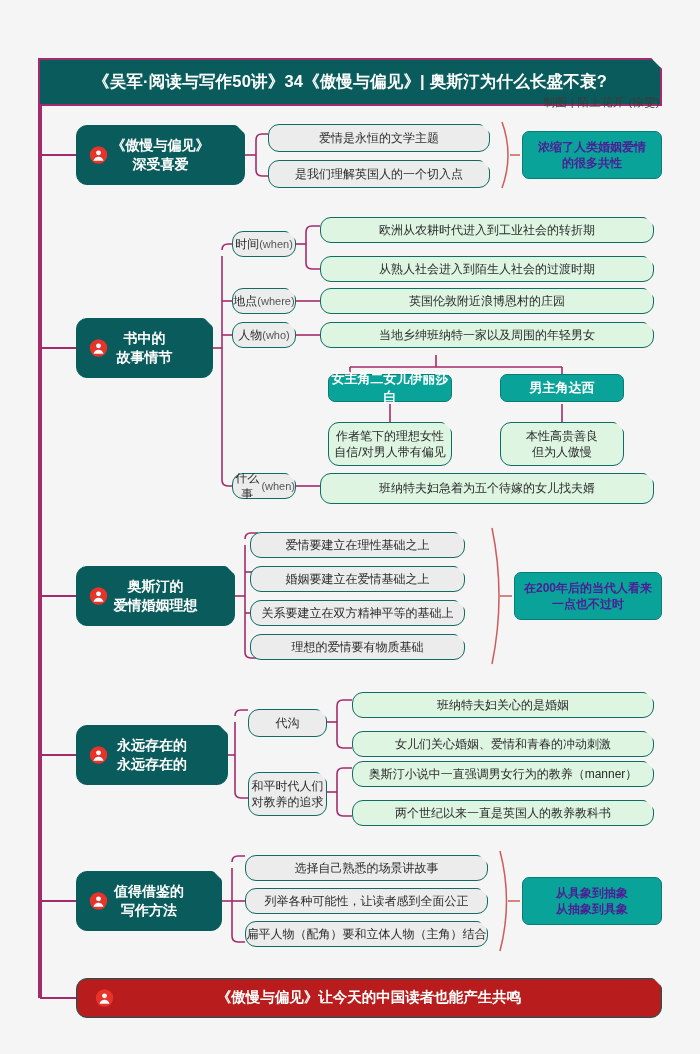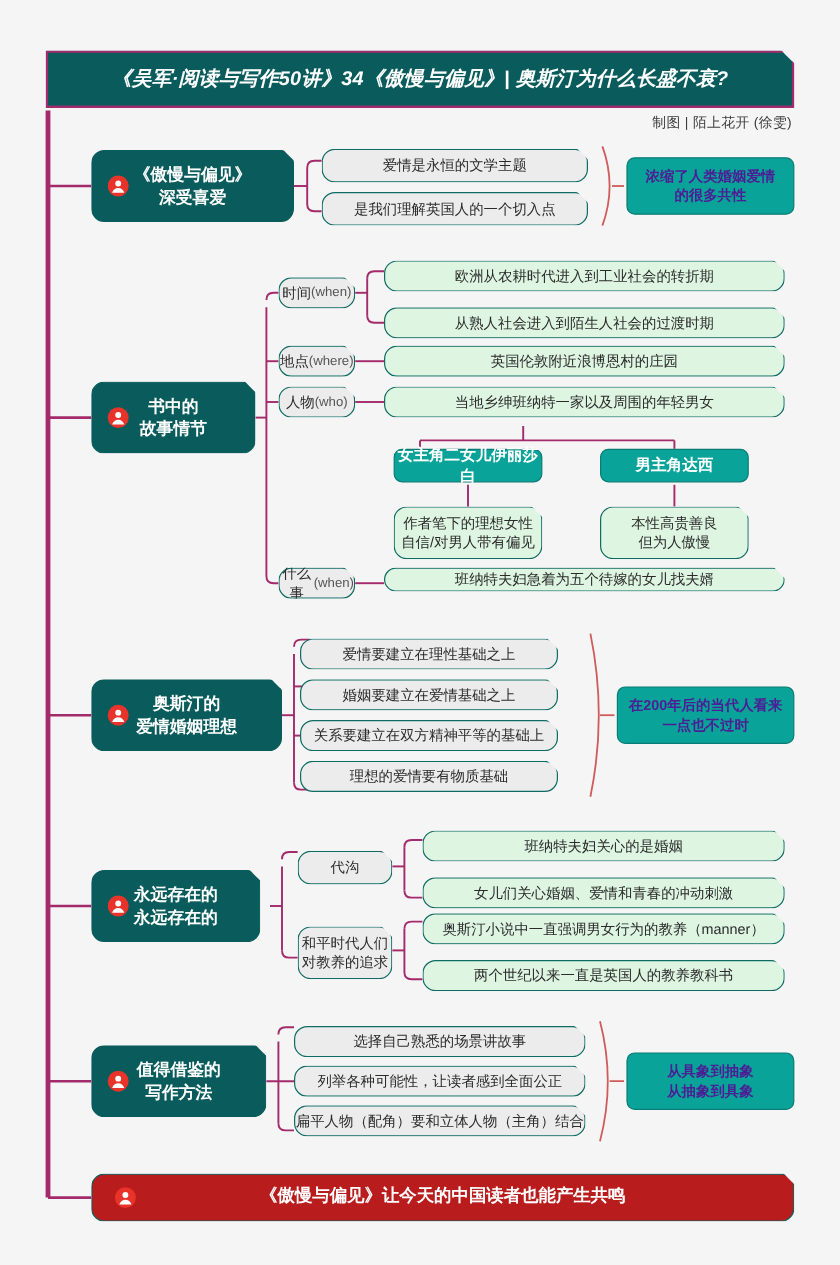--- a/index.html
+++ b/index.html
@@ -8,27 +8,26 @@
     background:#f5f5f5;
     font-family:"Liberation Sans","DejaVu Sans",sans-serif;
     position:relative;
     overflow:hidden;
   }
   .canvas{position:absolute;left:0;top:0;width:700px;height:1054px;}
   .svg-layer{position:absolute;left:0;top:0;width:700px;height:1054px;pointer-events:none;}
 
   
   .title-bar{
-    position:absolute;left:38px;top:42px;width:624px;height:48px;
+    position:absolute;left:38px;top:58px;width:624px;height:48px;
     background:#0a5c5c;
     border:2px solid #a32b6b;
     box-sizing:border-box;
     display:flex;align-items:center;justify-content:center;
     clip-path:polygon(0 0, calc(100% - 11px) 0, 100% 11px, 100% 100%, 0 100%);
-    font-style:italic;
   }
   .title-bar .t{
     color:#ffffff;font-weight:bold;font-size:16.5px;letter-spacing:.2px;
     white-space:nowrap;
   }
   .credit{
     position:absolute;right:40px;top:95px;
     font-size:11.5px;color:#3b3b3b;letter-spacing:.3px;
   }
 
@@ -269,21 +268,21 @@
   </div>
   <div class="node green-node fold two-line" style="left:500px;top:422px;width:124px;height:44px;">
     <span class="line">本性高贵善良</span>
     <span class="line">但为人傲慢</span>
   </div>
 
   <div class="node grey-node fold" style="left:232px;top:473px;width:64px;height:26px;">
     <span>什么事</span>
       <span class="en">(when)</span>
   </div>
-  <div class="node green-node fold" style="left:320px;top:473px;width:334px;height:20px;">
+  <div class="node green-node fold" style="left:320px;top:473px;width:334px;height:31px;">
     <span>班纳特夫妇急着为五个待嫁的女儿找夫婿</span>
   </div>
 
   <div class="node main-node fold" style="left:76px;top:566px;width:159px;height:60px;">
     <span class="ico">
       <svg viewBox="0 0 24 24" width="19" height="19">
         <circle cx="12" cy="12" r="11" fill="#e8332a"></circle>
         <circle cx="12" cy="9.3" r="3.1" fill="#fff"></circle>
         <path d="M5.6 19.2c1-3.4 3.5-5 6.4-5s5.4 1.6 6.4 5z" fill="#fff"></path>
       </svg>
@@ -303,21 +302,21 @@
   </div>
   <div class="node grey-node fold" style="left:250px;top:634px;width:215px;height:26px;">
     <span>理想的爱情要有物质基础</span>
   </div>
 
   <div class="node teal-node" style="left:514px;top:572px;width:148px;height:48px;">
     <span class="line">在200年后的当代人看来</span>
     <span class="line">一点也不过时</span>
   </div>
 
-  <div class="node main-node fold" style="left:76px;top:725px;width:141px;height:60px;">
+  <div class="node main-node fold" style="left:76px;top:725px;width:152px;height:60px;">
     <span class="ico">
       <svg viewBox="0 0 24 24" width="19" height="19">
         <circle cx="12" cy="12" r="11" fill="#e8332a"></circle>
         <circle cx="12" cy="9.3" r="3.1" fill="#fff"></circle>
         <path d="M5.6 19.2c1-3.4 3.5-5 6.4-5s5.4 1.6 6.4 5z" fill="#fff"></path>
       </svg>
     </span>
     <span class="line">永远存在的</span>
     <span class="line">永远存在的</span>
   </div>

